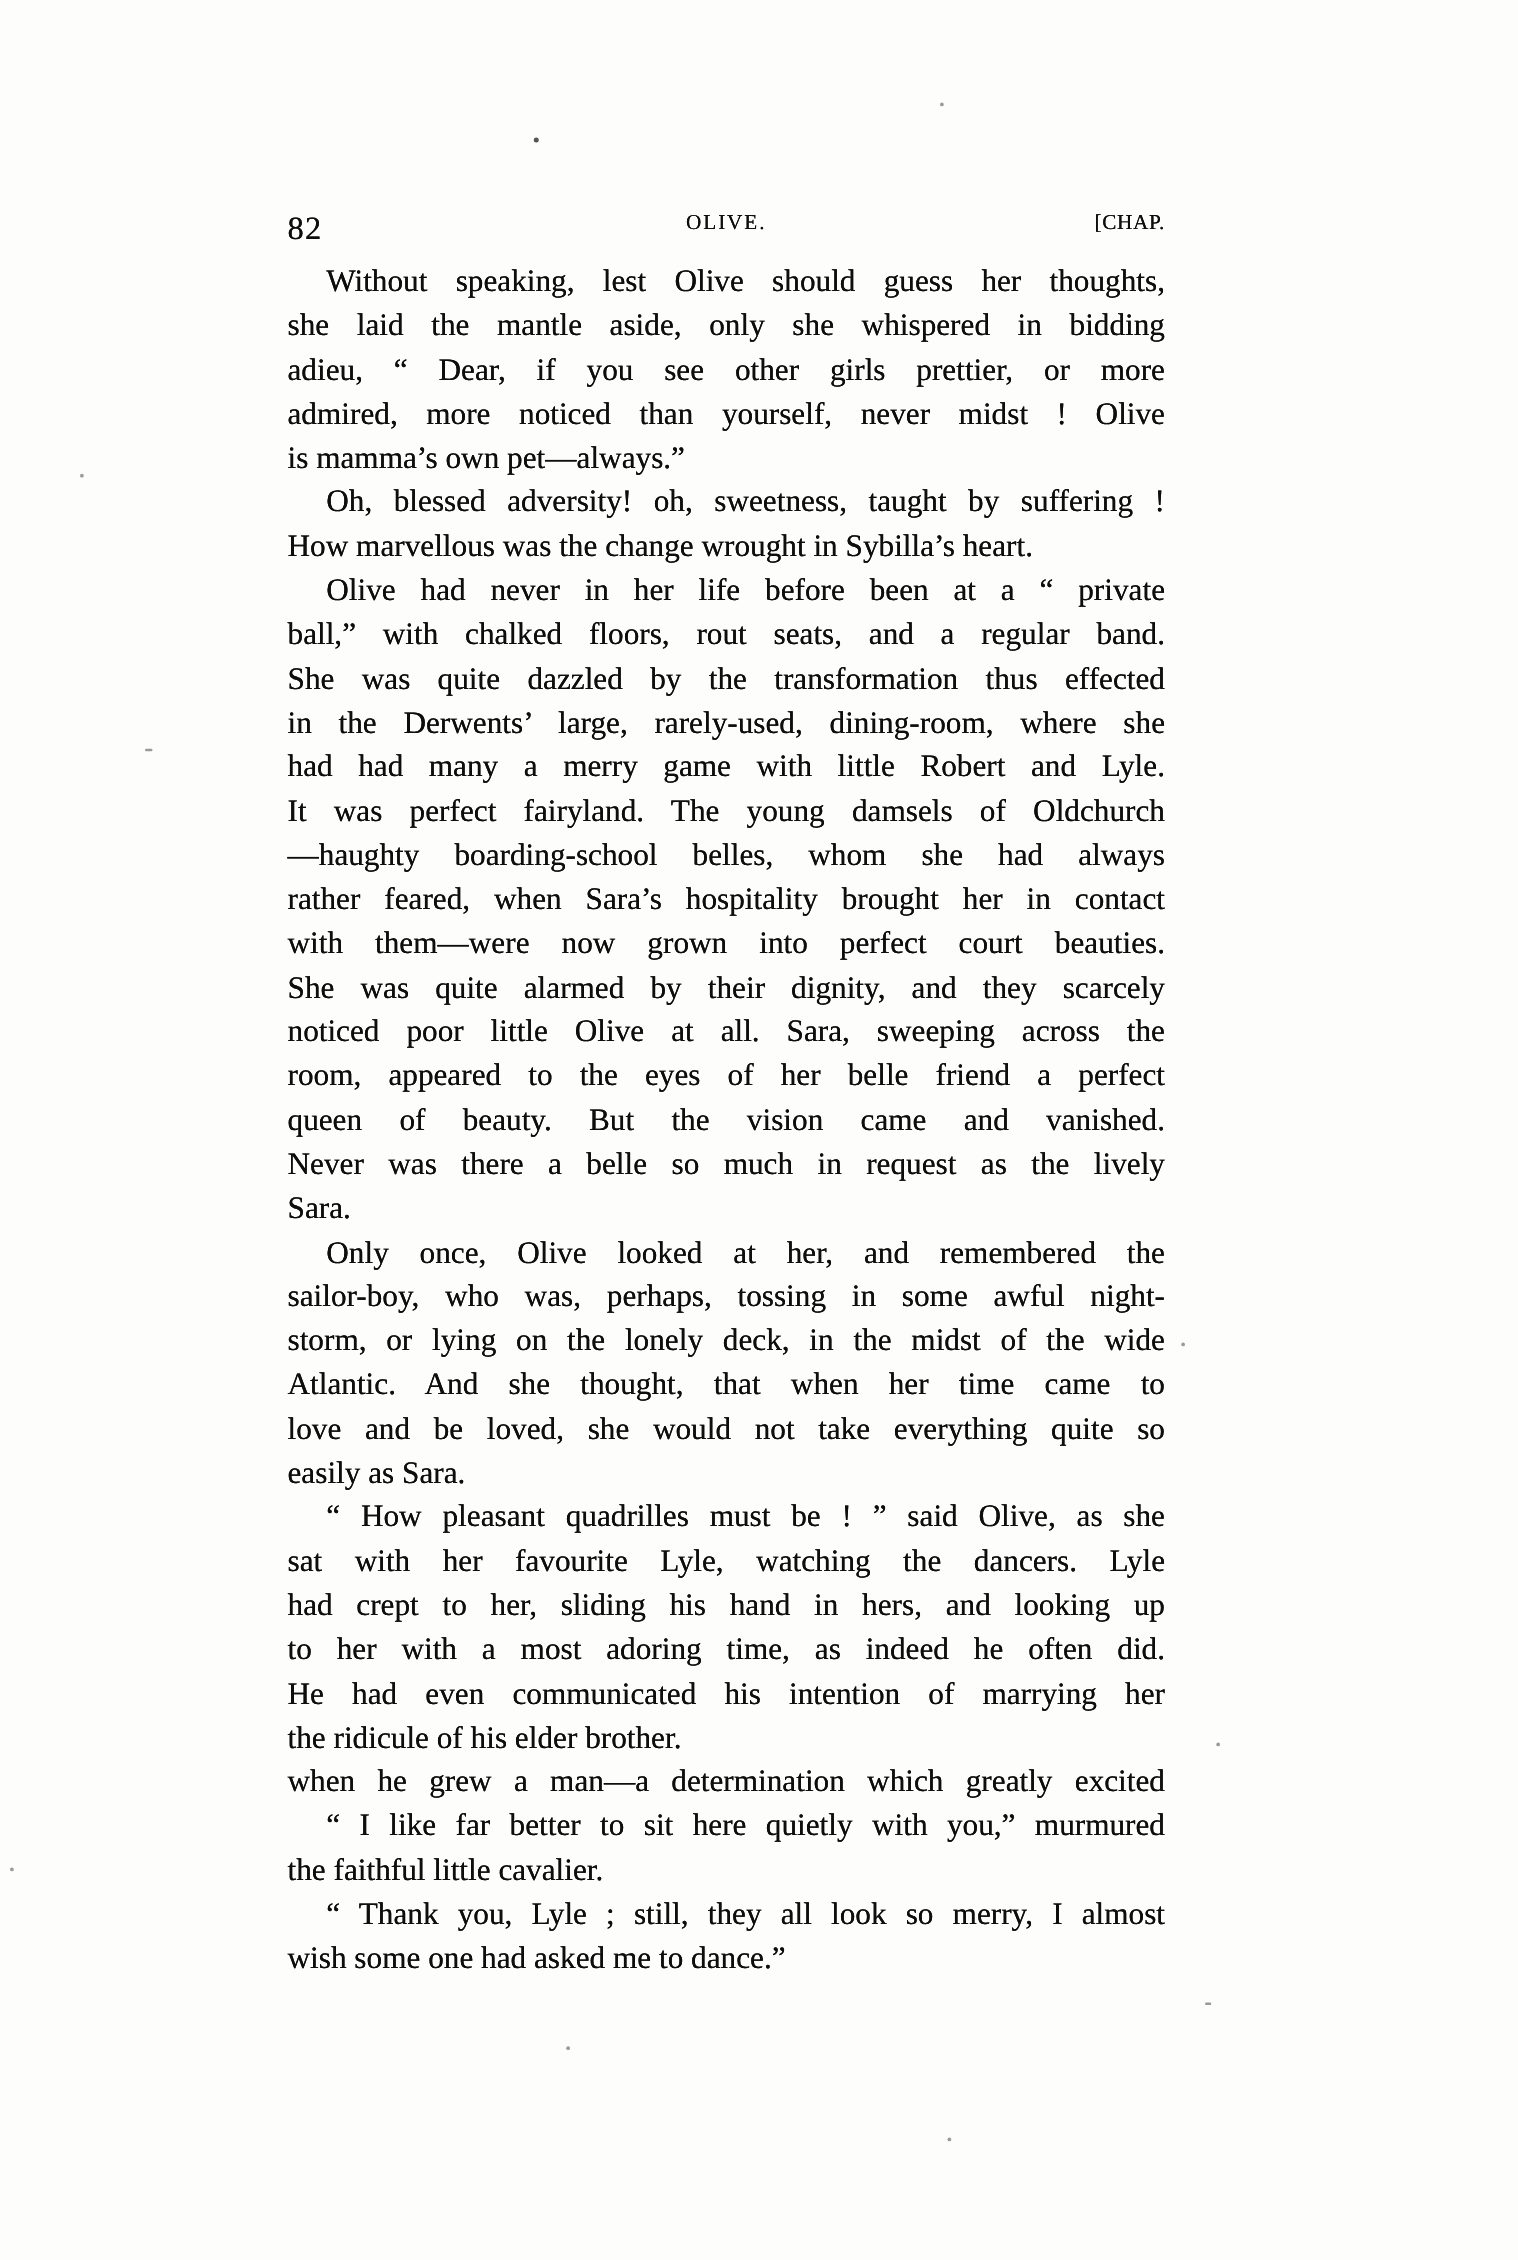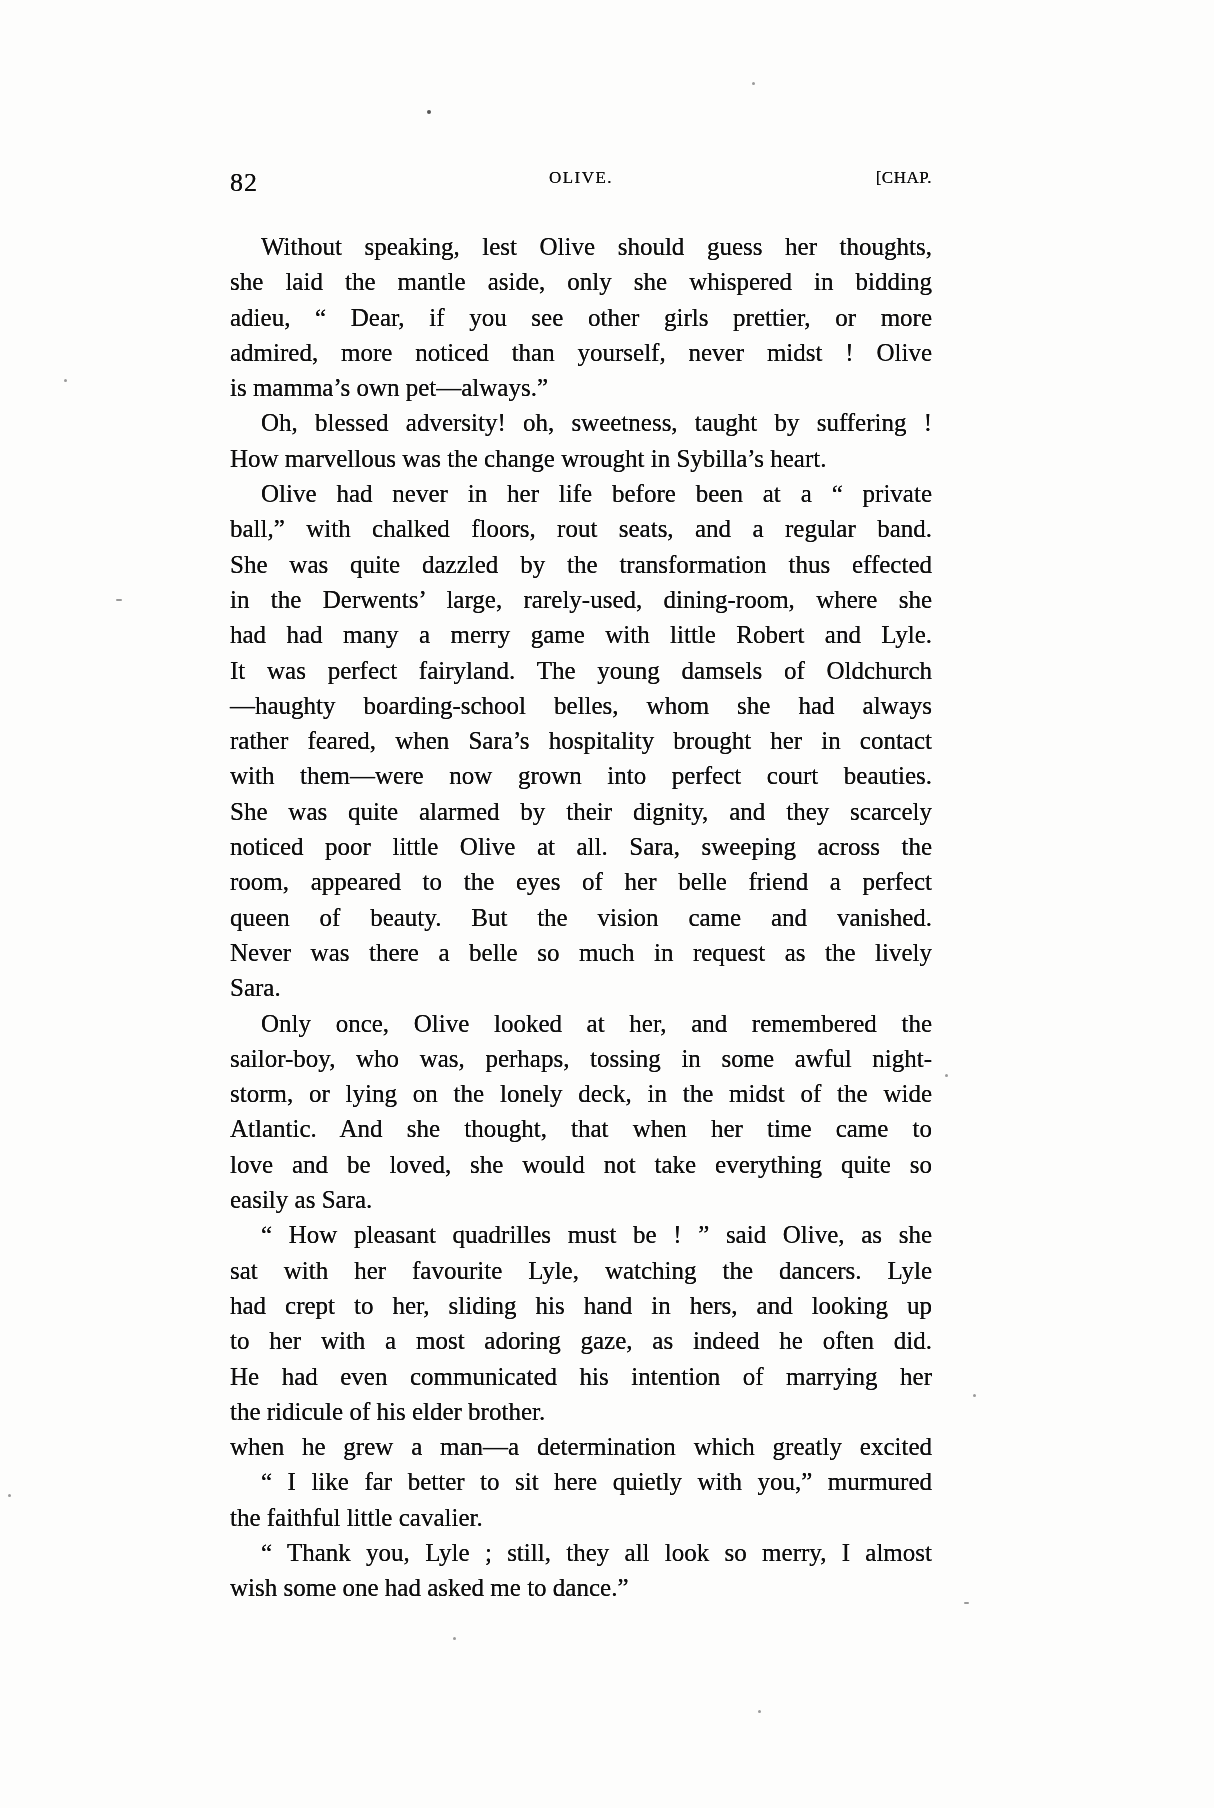--- a/index.html
+++ b/index.html
@@ -19,21 +19,21 @@
   .runhead{
     display:flex;
     align-items:flex-start;
     height:32px;
   }
   .runhead .h-left{flex:1;text-align:left;font-size:26px;letter-spacing:1px;}
   .runhead .h-center{flex:1.2;text-align:center;font-size:17px;letter-spacing:1.5px;}
   .runhead .h-right{flex:1;text-align:right;font-size:17px;letter-spacing:0.5px;}
   .runhead span{text-shadow:0 0 0.5px currentColor;}
   .bodytext{
-    margin-top:29px;
+    margin-top:8px;
   }
   .ln{
     font-size:25px;
     line-height:35.3px;
     text-align:justify;
     text-align-last:justify;
     white-space:normal;
     text-shadow:0 0 0.5px currentColor;
   }
   .ind{text-indent:31px;}
@@ -87,21 +87,21 @@
     <div class="ln end">Sara.</div>
     <div class="ln ind">Only once, Olive looked at her, and remembered the</div>
     <div class="ln">sailor-boy, who was, perhaps, tossing in some awful night-</div>
     <div class="ln">storm, or lying on the lonely deck, in the midst of the wide</div>
     <div class="ln">Atlantic.  And she thought, that when her time came to</div>
     <div class="ln">love and be loved, she would not take everything quite so</div>
     <div class="ln end">easily as Sara.</div>
     <div class="ln ind">“ How pleasant quadrilles must be ! ” said Olive, as she</div>
     <div class="ln">sat with her favourite Lyle, watching the dancers.  Lyle</div>
     <div class="ln">had crept to her, sliding his hand in hers, and looking up</div>
-    <div class="ln">to her with a most adoring gaze, as indeed he often did.</div>
+    <div class="ln">to her with a most adoring time, as indeed he often did.</div>
     <div class="ln">He had even communicated his intention of marrying her</div>
     <div class="ln end">the ridicule of his elder brother.</div>
     <div class="ln">when he grew a man—a determination which greatly excited</div>
     <div class="ln ind">“ I like far better to sit here quietly with you,” murmured</div>
     <div class="ln end">the faithful little cavalier.</div>
     <div class="ln ind">“ Thank you, Lyle ; still, they all look so merry, I almost</div>
     <div class="ln end">wish some one had asked me to dance.”</div>
   </div>
 
 </div>

